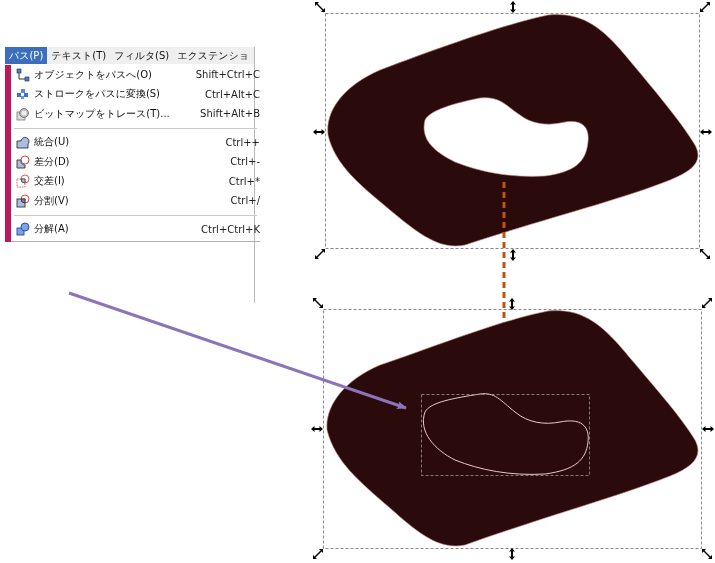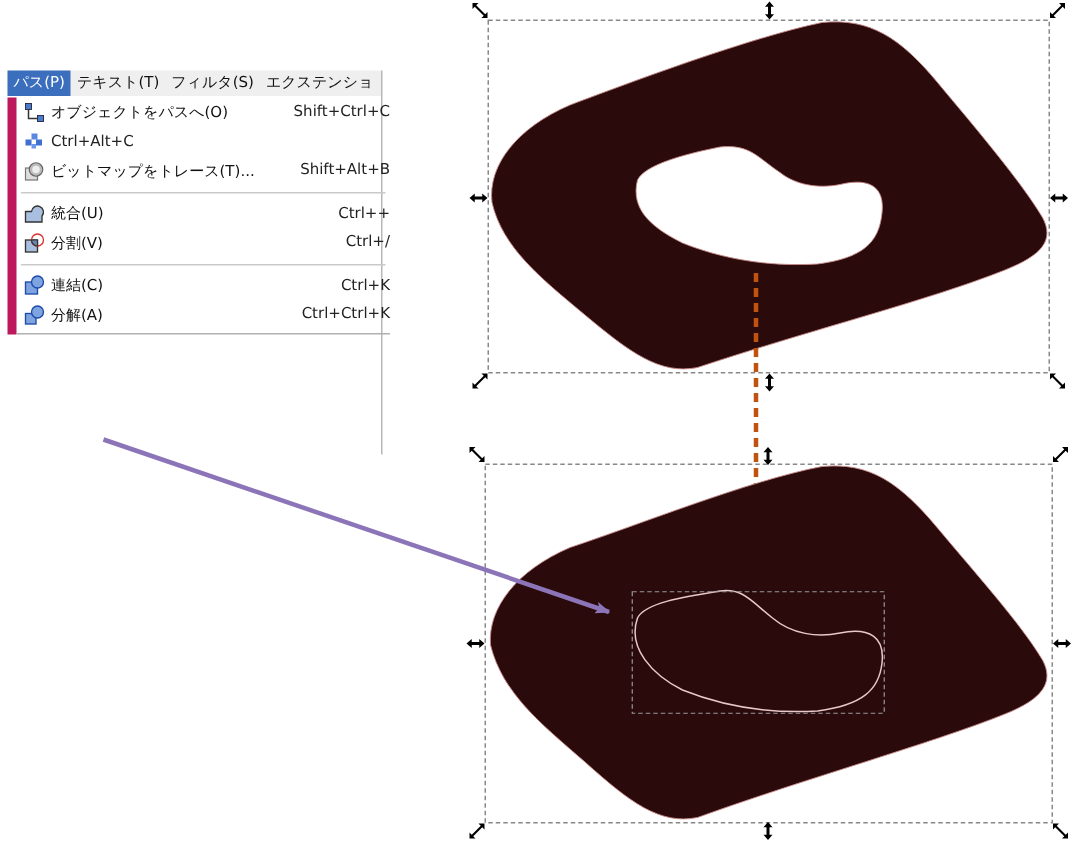--- a/index.html
+++ b/index.html
@@ -42,20 +42,21 @@
       <span class="lbl">オブジェクトをパスへ(O)</span>
       <span class="sc">Shift+Ctrl+C</span>
     </div>
     <div class="item">
       <svg class="ic" viewBox="0 0 14 14">
         <rect x="1" y="6" width="4" height="4" fill="#3f6fd0"></rect>
         <rect x="5" y="2" width="4" height="4" fill="#5a88e0"></rect>
         <rect x="8" y="6" width="4" height="4" fill="#3f6fd0"></rect>
         <rect x="5" y="9" width="3" height="3" fill="#6a95e8"></rect>
       </svg>
+      <span class="lbl">ストロークをパスに変換(S)</span>
       <span class="sc">Ctrl+Alt+C</span>
     </div>
     <div class="item">
       <svg class="ic" viewBox="0 0 14 14">
         <rect x="1" y="5" width="8" height="8" fill="#ddd" stroke="#777" stroke-width="0.8"></rect>
         <circle cx="8" cy="6" r="4.5" fill="#bbb" stroke="#666" stroke-width="0.8"></circle>
         <circle cx="8" cy="6" r="2.5" fill="#eee"></circle>
       </svg>
       <span class="lbl">ビットマップをトレース(T)...</span>
       <span class="sc">Shift+Alt+B</span>
@@ -64,37 +65,46 @@
 
     <div class="item">
       <svg class="ic" viewBox="0 0 14 14">
         <path d="M1 6 H5 A4 4 0 1 1 12 9 V13 H1 Z" fill="#a9bfdf" stroke="#333" stroke-width="0.9"></path>
       </svg>
       <span class="lbl">統合(U)</span>
       <span class="sc">Ctrl++</span>
     </div>
     <div class="item">
       <svg class="ic" viewBox="0 0 14 14">
+        <path d="M1 5 H5 A4 4 0 0 0 9 10 V13 H1 Z" fill="#a9bfdf" stroke="#333" stroke-width="0.9"></path>
+        <circle cx="9" cy="5" r="4" fill="none" stroke="#e03030" stroke-width="0.9"></circle>
+      </svg>
+      <span class="lbl">差分(D)</span>
+      <span class="sc">Ctrl+-</span>
+    </div>
+    <div class="item">
+      <svg class="ic" viewBox="0 0 14 14">
+        <rect x="1" y="5" width="8" height="8" fill="none" stroke="#e03030" stroke-width="0.8" stroke-dasharray="1.5 1"></rect>
+        <circle cx="9" cy="5" r="4" fill="none" stroke="#e03030" stroke-width="0.8"></circle>
+        <path d="M5 5 H9 V9 A4 4 0 0 1 5 5 Z" fill="#a9bfdf" stroke="#333" stroke-width="0.8"></path>
+      </svg>
+      <span class="lbl">交差(I)</span>
+      <span class="sc">Ctrl+*</span>
+    </div>
+    <div class="item">
+      <svg class="ic" viewBox="0 0 14 14">
         <rect x="1" y="5" width="8" height="8" fill="#a9bfdf" stroke="#333" stroke-width="0.9"></rect>
         <circle cx="9" cy="5" r="4" fill="none" stroke="#e03030" stroke-width="0.9"></circle>
         <path d="M5 5 H9 V9 A4 4 0 0 1 5 5 Z" fill="#6a85b0" stroke="#333" stroke-width="0.8"></path>
       </svg>
       <span class="lbl">分割(V)</span>
       <span class="sc">Ctrl+/</span>
     </div>
     <div class="sep"></div>
 
-    <div class="item">
-      <svg class="ic" viewBox="0 0 14 14">
-        <rect x="1" y="5" width="8" height="8" fill="#7da3e0" stroke="#1e4aa8" stroke-width="0.9"></rect>
-        <circle cx="9" cy="5" r="4" fill="#7da3e0" stroke="#1e4aa8" stroke-width="0.9"></circle>
-      </svg>
-      <span class="lbl">連結(C)</span>
-      <span class="sc">Ctrl+K</span>
-    </div>
     <div class="item">
       <svg class="ic" viewBox="0 0 14 14">
         <rect x="1" y="6" width="7" height="7" fill="#7da3e0" stroke="#1e4aa8" stroke-width="0.9"></rect>
         <circle cx="9" cy="5" r="4" fill="#7da3e0" stroke="#1e4aa8" stroke-width="0.9"></circle>
       </svg>
       <span class="lbl">分解(A)</span>
       <span class="sc">Ctrl+Ctrl+K</span>
     </div>
     <div class="bottomline"></div>
   </div>

